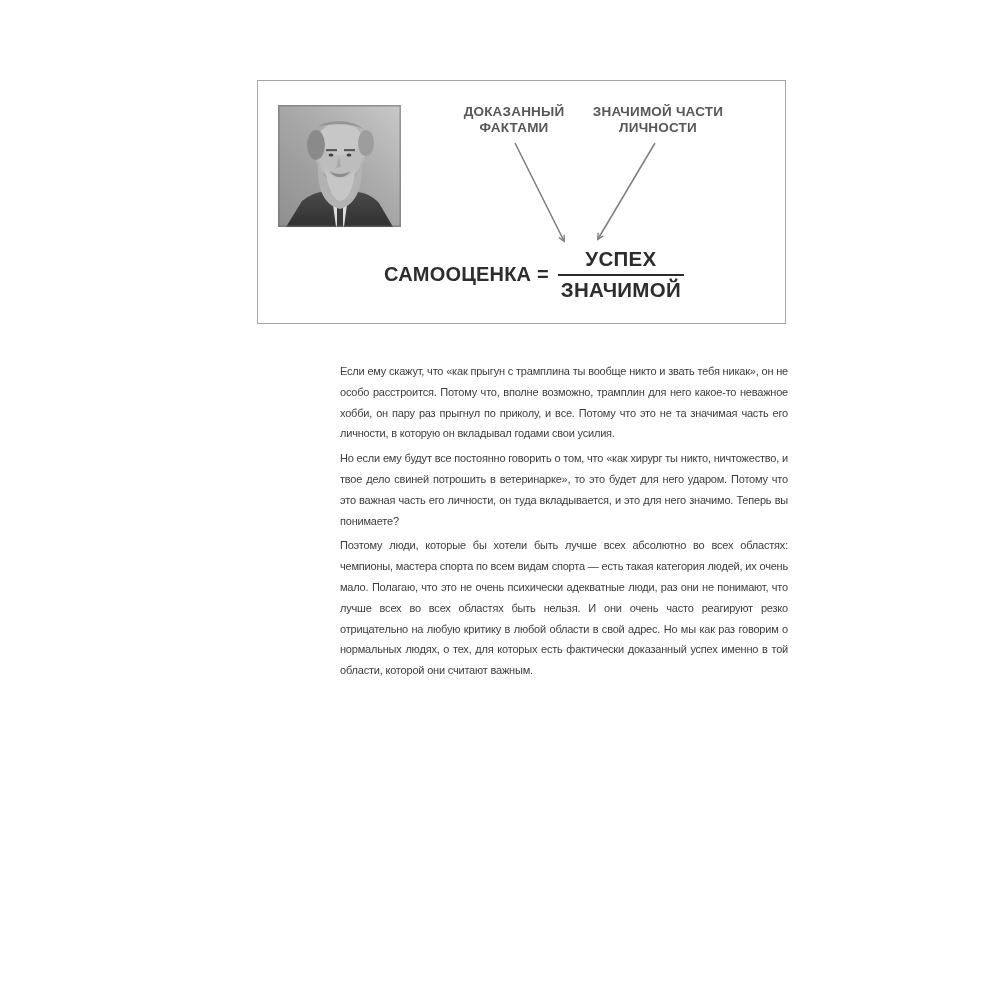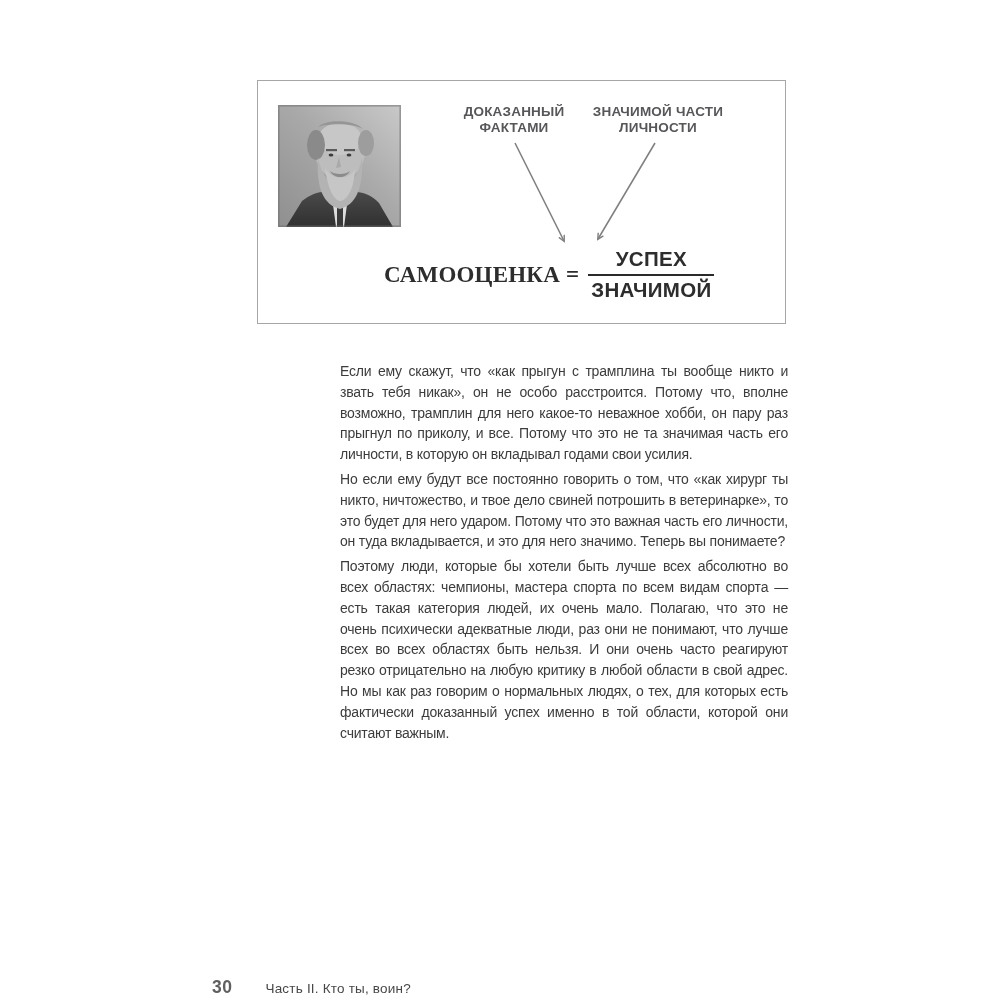--- a/index.html
+++ b/index.html
@@ -27,32 +27,32 @@
     color:#57575a;letter-spacing:0.2px;
   }
   .annotation-left{left:176px;}
   .annotation-right{left:320px;}
   .arrows{position:absolute;left:0;top:0;width:527px;height:242px;}
   .formula{
     position:absolute;left:126px;top:166px;
     display:flex;align-items:center;gap:9px;
     color:#2d2d2d;font-weight:bold;
   }
-  .formula-lhs{font-size:23px;letter-spacing:0.2px;font-family:Liberation Serif, serif;}
+  .formula-lhs{font-size:20px;letter-spacing:0.2px;}
   .fraction{display:flex;flex-direction:column;align-items:center;justify-content:center;}
   .fraction .num,.fraction .den{font-size:20.5px;letter-spacing:0.3px;padding:0 3px;}
   .frac-bar{height:2px;background:#2a2a2a;align-self:stretch;margin:3px 0 2px 0;}
   
   .body-text{
     position:absolute;left:128px;top:283px;width:448px;
     color:#3c3c3c;
   }
   .body-text p{
     margin:0 0 4px 0;
-    font-size:14px;line-height:20.8px;letter-spacing:-0.2px;
+    font-size:11px;line-height:20.8px;letter-spacing:-0.2px;
     text-align:justify;
   }
   
   .footer{
     position:absolute;left:0;top:899px;width:576px;
     display:flex;align-items:baseline;
   }
   .page-number{
     font-size:17.5px;font-weight:bold;color:#5f5f5f;letter-spacing:0.5px;
   }
@@ -134,18 +134,14 @@
       </span>
     </div>
   </div>
 
   <div class="body-text">
     <p>Если ему скажут, что «как прыгун с трамплина ты вообще никто и звать тебя никак», он не особо расстроится. Потому что, вполне возможно, трамплин для него какое-то неважное хобби, он пару раз прыгнул по приколу, и все. Потому что это не та значимая часть его личности, в которую он вкладывал годами свои усилия.</p>
     <p>Но если ему будут все постоянно говорить о том, что «как хирург ты никто, ничтожество, и твое дело свиней потрошить в вете­ринарке», то это будет для него ударом. Потому что это важная часть его личности, он туда вкладывается, и это для него значимо. Теперь вы понимаете?</p>
     <p>Поэтому люди, которые бы хотели быть лучше всех абсолютно во всех областях: чемпионы, мастера спорта по всем видам спорта — есть такая категория людей, их очень мало. Полагаю, что это не очень психически адекватные люди, раз они не понимают, что лучше всех во всех областях быть нельзя. И они очень часто ре­агируют резко отрицательно на любую критику в любой области в свой адрес. Но мы как раз говорим о нормальных людях, о тех, для которых есть фактически доказанный успех именно в той области, которой они считают важным.</p>
   </div>
 
-  <div class="footer">
-    <span class="page-number">30</span>
-    <span class="footer-title">Часть II. Кто ты, воин?</span>
-  </div>
 
 </div>
 
 </body></html>

